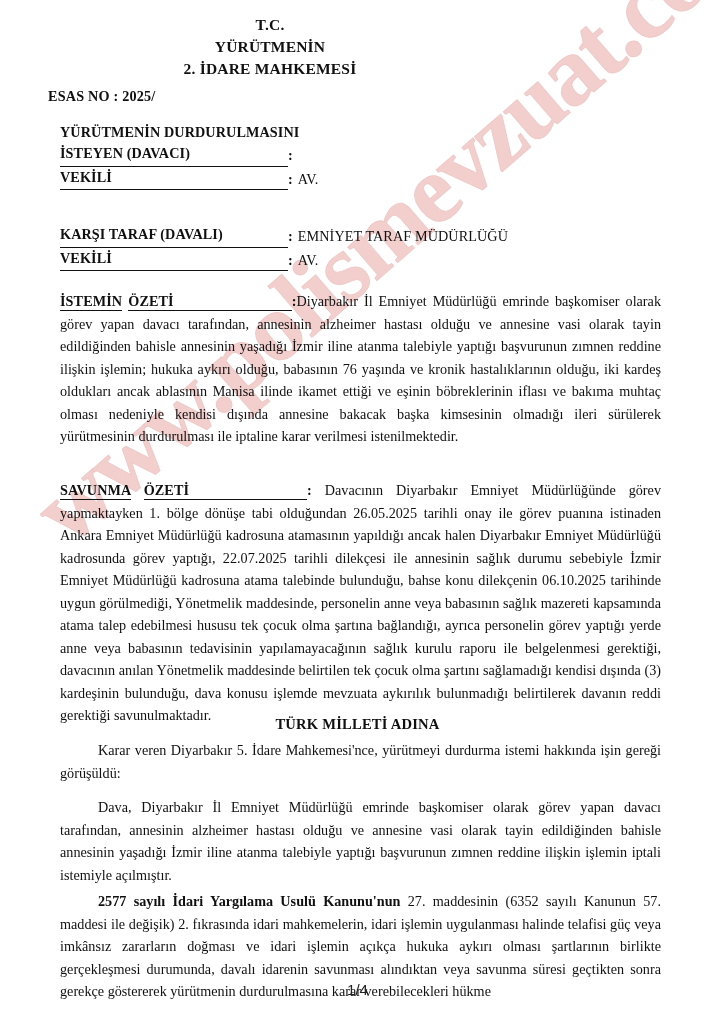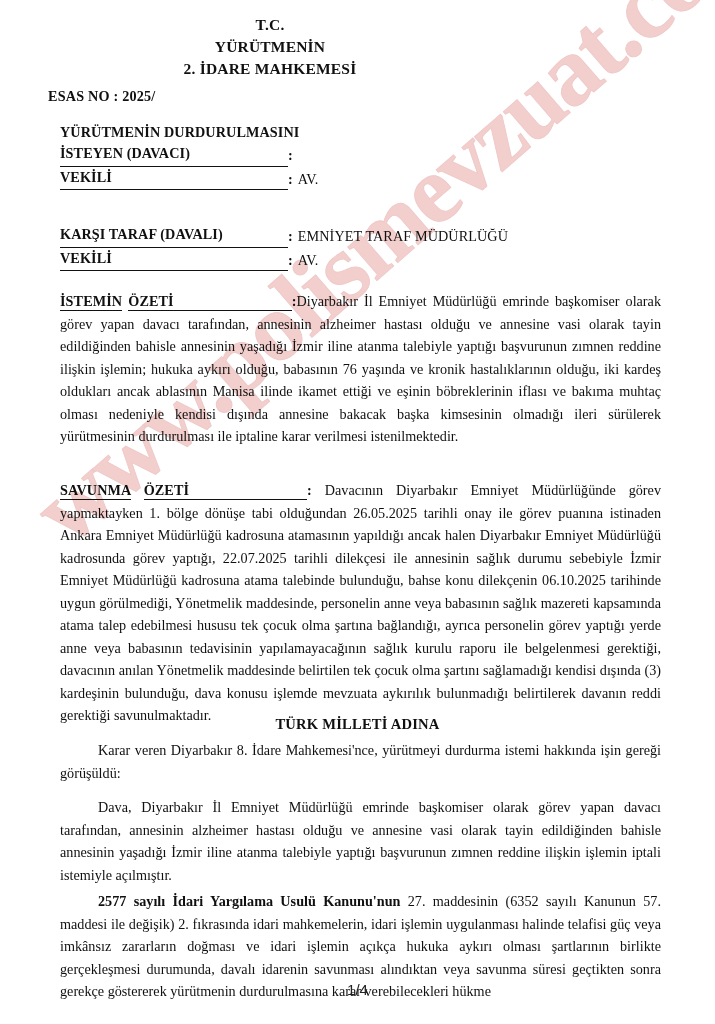--- a/index.html
+++ b/index.html
@@ -231,21 +231,21 @@
   <div class="section" id="section-istem">
     <span class="sec-label"><span class="u1">İSTEMİN</span> <span class="u2">ÖZETİ</span></span><span class="sec-colon">:</span><span>Diyarbakır İl Emniyet Müdürlüğü emrinde başkomiser olarak görev yapan davacı tarafından, annesinin alzheimer hastası olduğu ve annesine vasi olarak tayin edildiğinden bahisle annesinin yaşadığı İzmir iline atanma talebiyle yaptığı başvurunun zımnen reddine ilişkin işlemin; hukuka aykırı olduğu, babasının 76 yaşında ve kronik hastalıklarının olduğu, iki kardeş oldukları ancak ablasının Manisa ilinde ikamet ettiği ve eşinin böbreklerinin iflası ve bakıma muhtaç olması nedeniyle kendisi dışında annesine bakacak başka kimsesinin olmadığı ileri sürülerek yürütmesinin durdurulması ile iptaline karar verilmesi istenilmektedir.</span>
   </div>
 
   <div class="section" id="section-savunma">
     <span class="sec-label"><span class="u1">SAVUNMA</span> <span class="u2">ÖZETİ</span></span><span class="sec-colon">:</span> <span>Davacının Diyarbakır Emniyet Müdürlüğünde görev yapmaktayken 1. bölge dönüşe tabi olduğundan 26.05.2025 tarihli onay ile görev puanına istinaden Ankara Emniyet Müdürlüğü kadrosuna atamasının yapıldığı ancak halen Diyarbakır Emniyet Müdürlüğü kadrosunda görev yaptığı, 22.07.2025 tarihli dilekçesi ile annesinin sağlık durumu sebebiyle İzmir Emniyet Müdürlüğü kadrosuna atama talebinde bulunduğu, bahse konu dilekçenin 06.10.2025 tarihinde uygun görülmediği, Yönetmelik maddesinde, personelin anne veya babasının sağlık mazereti kapsamında atama talep edebilmesi hususu tek çocuk olma şartına bağlandığı, ayrıca personelin görev yaptığı yerde anne veya babasının tedavisinin yapılamayacağının sağlık kurulu raporu ile belgelenmesi gerektiği, davacının anılan Yönetmelik maddesinde belirtilen tek çocuk olma şartını sağlamadığı kendisi dışında (3) kardeşinin bulunduğu, dava konusu işlemde mevzuata aykırılık bulunmadığı belirtilerek davanın reddi gerektiği savunulmaktadır.</span>
   </div>
 
   <div class="heading-center">TÜRK MİLLETİ ADINA</div>
 
-  <div class="para" id="para-karar">Karar veren Diyarbakır 8. İdare Mahkemesi'nce, yürütmeyi durdurma istemi hakkında işin gereği görüşüldü:</div>
+  <div class="para" id="para-karar">Karar veren Diyarbakır 5. İdare Mahkemesi'nce, yürütmeyi durdurma istemi hakkında işin gereği görüşüldü:</div>
 
   <div class="para" id="para-dava">Dava, Diyarbakır İl Emniyet Müdürlüğü emrinde başkomiser olarak görev yapan davacı tarafından, annesinin alzheimer hastası olduğu ve annesine vasi olarak tayin edildiğinden bahisle annesinin yaşadığı İzmir iline atanma talebiyle yaptığı başvurunun zımnen reddine ilişkin işlemin iptali istemiyle açılmıştır.</div>
 
   <div class="para" id="para-kanun"><b>2577 sayılı İdari Yargılama Usulü Kanunu'nun</b><span> 27. maddesinin (6352 sayılı Kanunun 57. maddesi ile değişik) 2. fıkrasında idari mahkemelerin, idari işlemin uygulanması halinde telafisi güç veya imkânsız zararların doğması ve idari işlemin açıkça hukuka aykırı olması şartlarının birlikte gerçekleşmesi durumunda, davalı idarenin savunması alındıktan veya savunma süresi geçtikten sonra gerekçe göstererek yürütmenin durdurulmasına karar verebilecekleri hükme</span></div>
 
   <div class="page-number">1/4</div>
 
 </div>
 
 </body></html>

